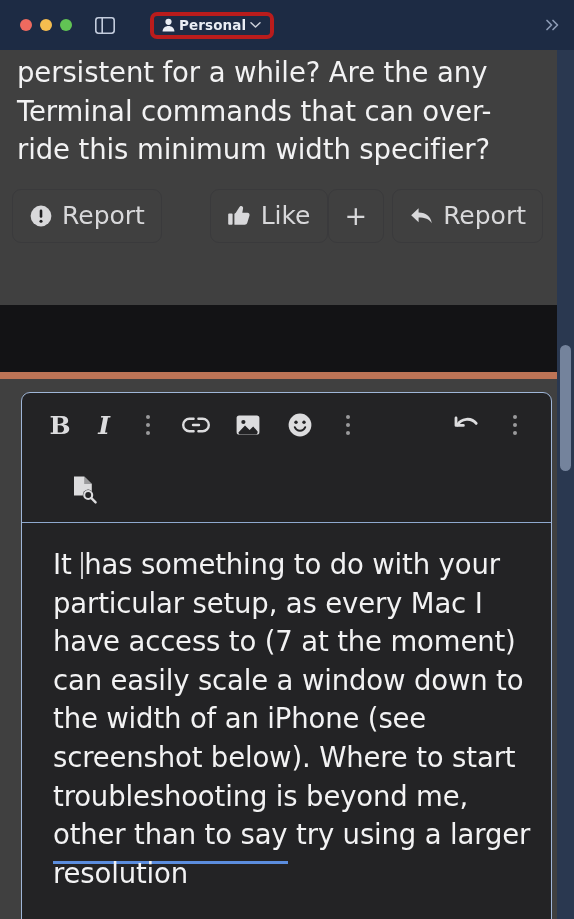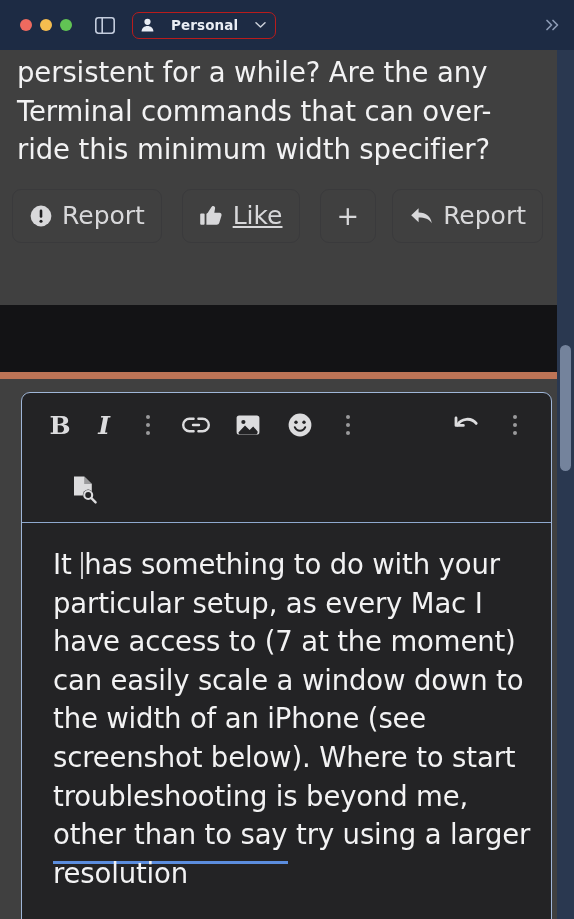--- a/index.html
+++ b/index.html
@@ -24,25 +24,25 @@
   .tl.yellow{ background:#f5bd4f; }
   .tl.green{ background:#61c454; }
 
   .sidebar-toggle {
     margin-left:22px; width:22px; height:22px;
     display:flex; align-items:center; justify-content:center;
   }
   .sidebar-toggle svg { display:block; }
 
   .profile-btn {
-    margin-left:16px;
+    margin-left:34px;
     height:27px;
-    display:flex; align-items:center; gap:17px;
+    display:flex; align-items:center; gap:4px;
     padding:0 9px 0 8px;
-    border:1px solid #b91c1c;
+    border:4px solid #b91c1c;
     border-radius:7px;
     color:#e9edf4;
     font-size:13.5px; font-weight:bold;
     letter-spacing:0.1px;
     white-space:nowrap;
   }
   .profile-btn .person { display:flex; align-items:center; }
   .profile-btn .chev { display:flex; align-items:center; opacity:.85; }
 
   .overflow-chevrons {
@@ -63,35 +63,35 @@
     font-size:27.5px;
     line-height:38.5px;
     padding:3px 16px 0 17px;
     letter-spacing:-0.1px;
   }
 
   
   .actions {
     display:flex; align-items:flex-end;
     padding:20px 14px 0 12px;
-    gap:8px;
+    gap:0;
   }
   .act {
     height:54px;
     display:flex; align-items:center; gap:9px;
     padding:0 16px;
     border:1px solid #3a3a3c;
     border-radius:9px;
     color:#d8d8da;
     font-size:25px;
     white-space:nowrap;
   }
   .act .ic { display:flex; align-items:center; }
   .act.report { margin-right:auto; }
-  .act.like   { margin-right:12px;text-decoration:underline; }
+  .act.like   { margin-right:0; }
   .act.quote  { margin-right:8px; }
   .plus-sign { font-size:27px; line-height:1; font-weight:400; color:#d8d8da; }
 
   
   .dark-band {
     position:absolute; top:255px; left:0; width:557px; height:67px;
     background:#131315;
   }
   .orange-bar {
     position:absolute; top:322px; left:0; width:557px; height:7px;

